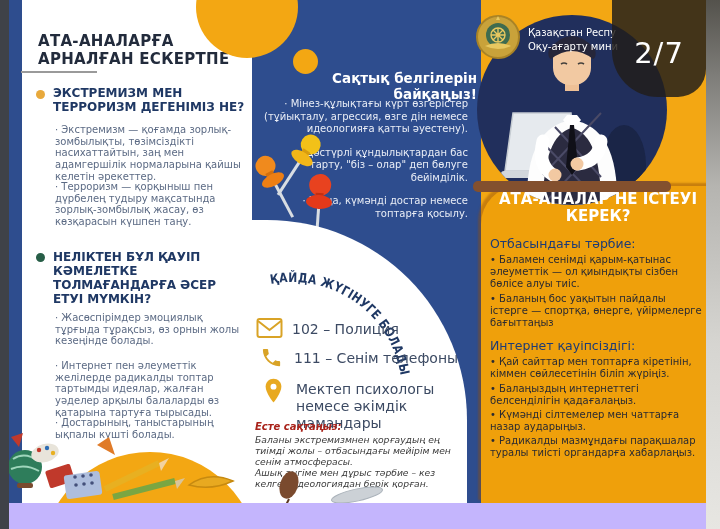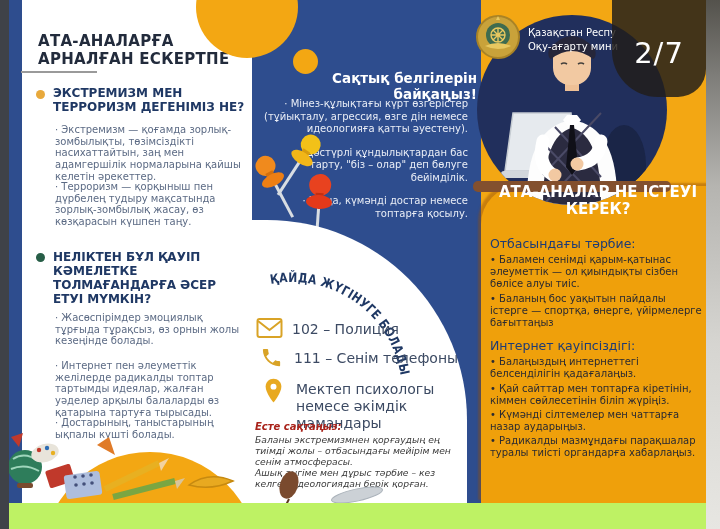--- a/index.html
+++ b/index.html
@@ -1,18 +1,18 @@
 <!DOCTYPE html>
 <html><head>
 <meta charset="utf-8">
 <style>
   html,body{margin:0;padding:0;background:#e9e8e6;}
   *{box-sizing:border-box;}
   .stage{position:relative;width:720px;height:529px;overflow:hidden;
-         background:#bef264;font-family:"DejaVu Sans","Liberation Sans",sans-serif;}
+         background:#c4b5fd;font-family:"DejaVu Sans","Liberation Sans",sans-serif;}
   .photo-bar-left{position:absolute;left:0;top:0;width:9px;height:529px;background:#3f4248;}
   .photo-bar-right{position:absolute;left:706px;top:0;width:14px;height:529px;
     background:linear-gradient(#54524c 0%,#7d7c78 14%,#b5b4b0 35%,#d6d5d1 65%,#e7e6e2 100%);}
   .brochure{position:absolute;left:9px;top:0;width:697px;height:503px;background:#ffffff;overflow:hidden;}
   .spine{position:absolute;left:0;top:0;width:13px;height:503px;background:#2e4d8e;}
 
   
   .lp-title{position:absolute;left:29px;top:33px;width:210px;color:#222b3c;
     font-weight:bold;font-size:15px;line-height:1.18;white-space:pre-line;letter-spacing:.3px;}
   .lp-underline{position:absolute;left:12px;top:71px;width:76px;height:2px;background:#9a9a9a;}
@@ -58,21 +58,21 @@
   .person-circle{position:absolute;left:468px;top:15px;width:190px;height:190px;border-radius:50%;
     background:#212f5c;overflow:hidden;}
   .desk{position:absolute;left:464px;top:181px;width:198px;height:11px;background:#83502e;border-radius:5px;}
   .emblem{position:absolute;left:466px;top:14px;width:46px;height:46px;}
   .ministry{position:absolute;left:519px;top:26px;width:150px;text-align:left;color:#ffffff;
     font-size:10px;line-height:1.35;}
   .blob{position:absolute;left:603px;top:0;width:94px;height:97px;background:rgba(33,30,26,.84);
     border-radius:0 0 28px 46px;}
   .page-indicator{position:absolute;left:603px;top:36px;width:94px;text-align:center;color:#ffffff;
     font-size:29px;letter-spacing:1px;}
-  .rp-heading{position:absolute;left:477px;top:184px;width:224px;text-align:center;color:#ffffff;
+  .rp-heading{position:absolute;left:477px;top:191px;width:224px;text-align:center;color:#ffffff;
     font-weight:bold;font-size:15px;line-height:1.1;white-space:pre-line;}
   .rp-body{position:absolute;left:481px;top:236px;width:216px;}
   .rp-sec-h{color:#1d3b75;font-weight:normal;font-size:12.5px;margin:0 0 3px 0;}
   .rp-sec-h2{margin-top:9px;}
   .rp-body p.b{margin:0 0 2px 0;color:#2a2a31;font-size:10px;line-height:1.22;}
 
   
   .school-circle{position:absolute;left:33px;top:452px;width:216px;height:216px;border-radius:50%;
     background:#F3A713;}
   .supplies-svg{position:absolute;left:0;top:415px;width:380px;height:88px;}
@@ -219,22 +219,22 @@
     <div class="page-indicator">2/7</div>
 
     <div class="rp-heading">АТА-АНАЛАР НЕ ІСТЕУІ
 КЕРЕК?</div>
 
     <div class="rp-body">
       <p class="rp-sec-h">Отбасындағы тәрбие:</p>
       <p class="b">• Баламен сенімді қарым-қатынас әлеуметтік — ол қиындықты сізбен бөлісе алуы тиіс.</p>
       <p class="b">• Баланың бос уақытын пайдалы істерге — спортқа, өнерге, үйірмелерге бағыттаңыз</p>
       <p class="rp-sec-h rp-sec-h2">Интернет қауіпсіздігі:</p>
+      <p class="b">• Қай сайттар мен топтарға кіретінін, кіммен сөйлесетінін біліп жүріңіз.</p>
       <p class="b">• Балаңыздың интернеттегі белсенділігін қадағалаңыз.</p>
-      <p class="b">• Қай сайттар мен топтарға кіретінін, кіммен сөйлесетінін біліп жүріңіз.</p>
       <p class="b">• Күмәнді сілтемелер мен чаттарға назар аударыңыз.</p>
       <p class="b">• Радикалды мазмұндағы парақшалар туралы тиісті органдарға хабарлаңыз.</p>
     </div>
 
     <div class="school-circle"></div>
     <svg class="supplies-svg" viewBox="0 0 380 88">
       <circle cx="16" cy="52" r="17" fill="#2E7D5B"></circle>
       <path d="M4 44 Q16 36 29 46 M2 54 Q16 48 30 56" stroke="#9fd6bc" stroke-width="2" fill="none"></path>
       <rect x="8" y="68" width="16" height="5" rx="2" fill="#7a4a2e"></rect>
       <path d="M2 22 L14 18 L10 32 Z" fill="#C0392B"></path>

